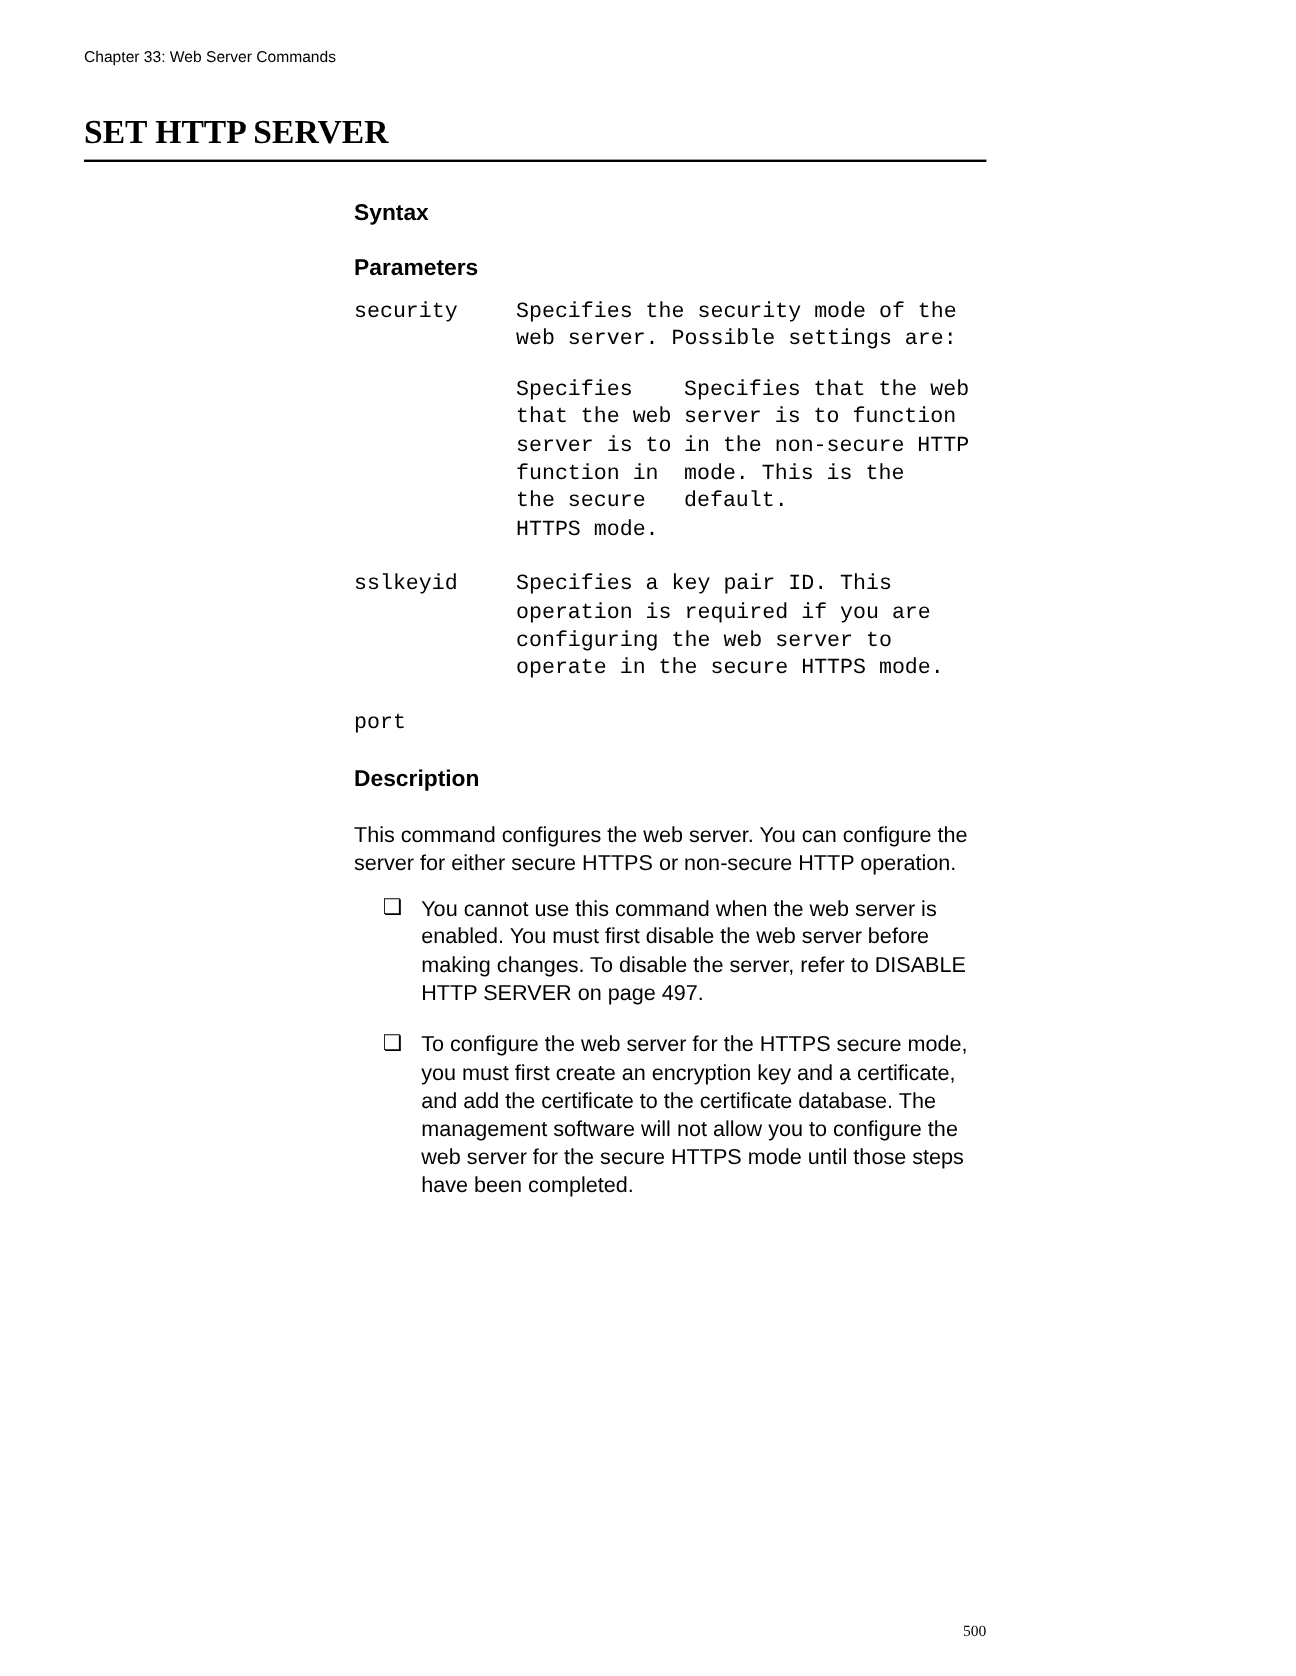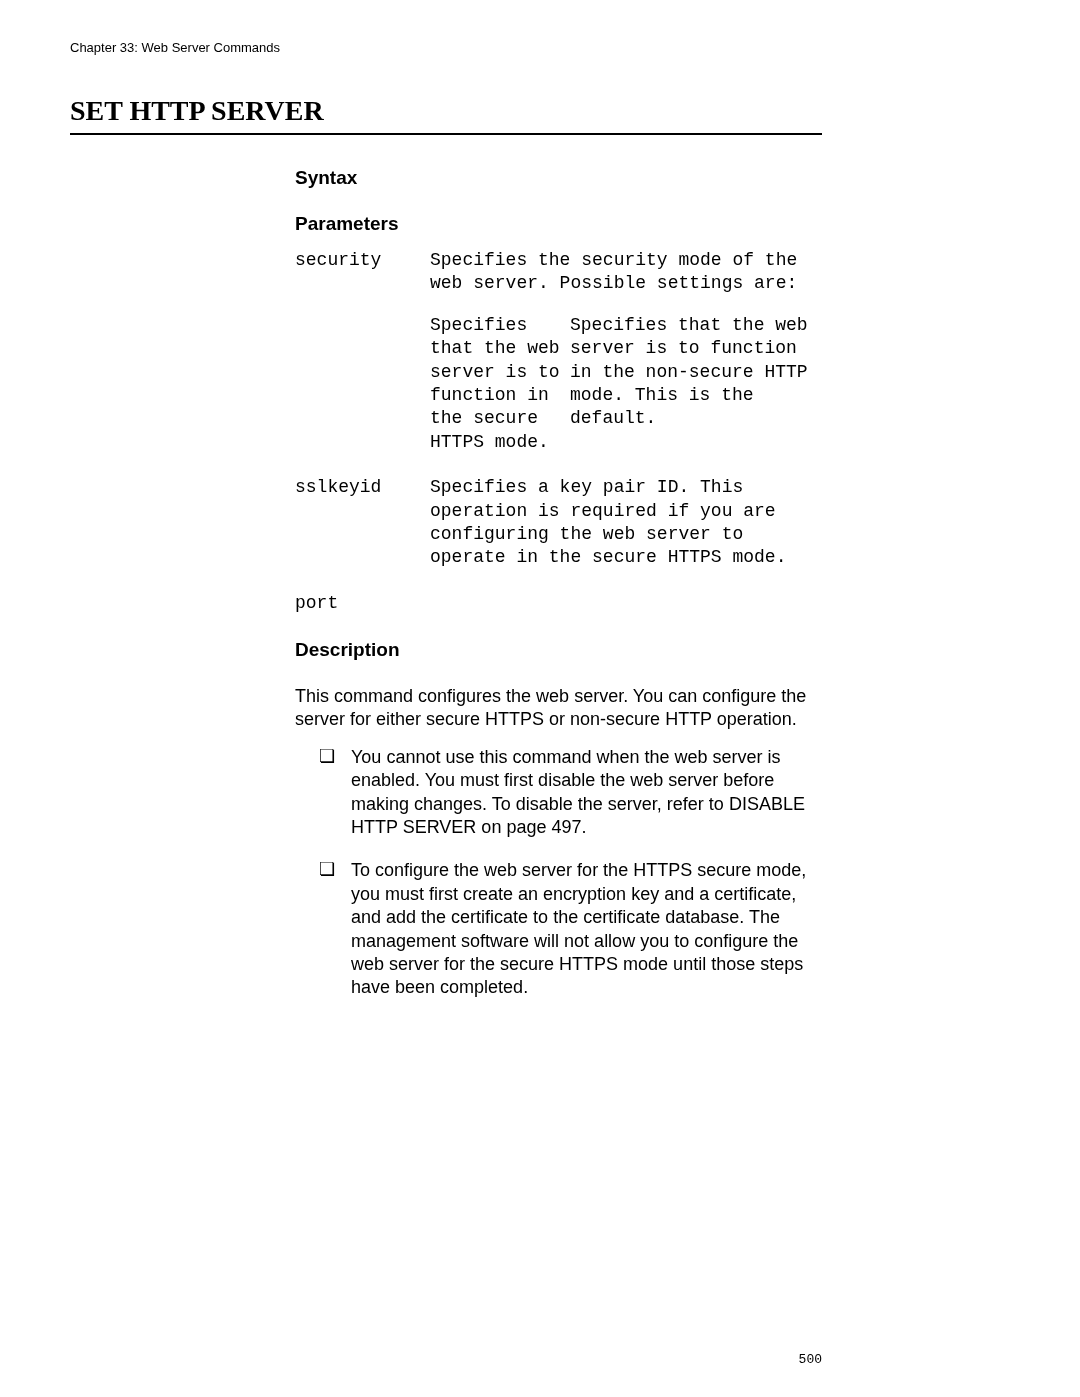--- a/index.html
+++ b/index.html
@@ -93,21 +93,21 @@
     top: 1px;
     font-size: 18px;
     line-height: 1;
     user-select: none;
     font-family: Arial, sans-serif;
   }
   .page-number {
     position: absolute;
     bottom: 30px;
     right: 70px;
-    font-family: Liberation Mono, monospace;
+    font-family: Liberation Serif, serif;
     font-size: 13px;
   }
 </style>
 </head>
 <body>
 
 <div class="page">
 
   <div class="chapter-header">Chapter 33: Web Server Commands</div>
 

